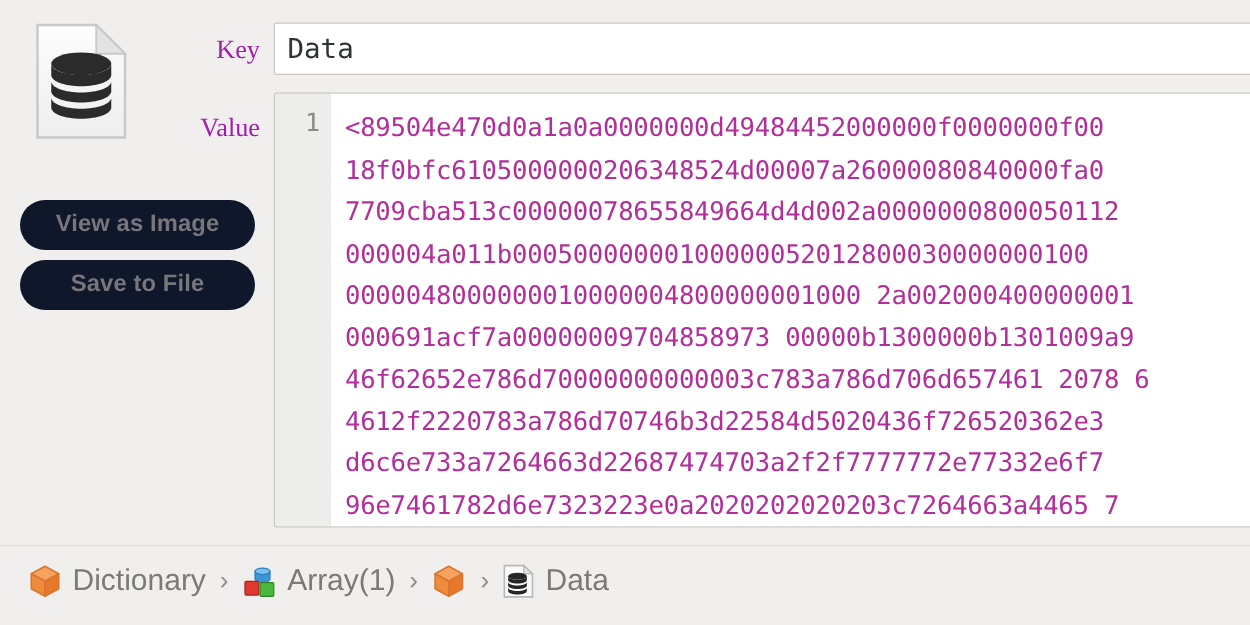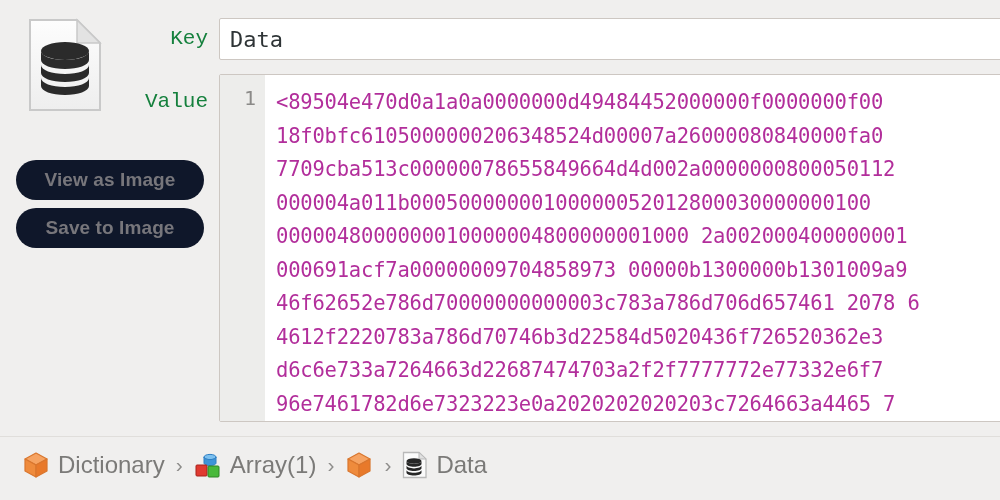--- a/index.html
+++ b/index.html
@@ -52,23 +52,23 @@
     text-align: center;
     line-height: 40px;
     cursor: default;
     padding: 0;
     white-space: nowrap;
   }
 
   
   .field-label {
     position: absolute;
-    color: #15803d;
+    color: #a21caf;
     font-size: 21px;
-    font-family: Liberation Mono, monospace;
+    font-family: Liberation Serif, serif;
     text-align: right;
     white-space: nowrap;
   }
   #key-label  { left: 60px; top: 27px;  width: 148px; }
   #value-label { left: 60px; top: 90px; width: 148px; text-align: right; }
 
   
   #key-input {
     position: absolute;
     left: 219px;
@@ -180,21 +180,21 @@
         <ellipse cx="37" cy="33" rx="24" ry="9"></ellipse>
         <path d="M13 33 v9 c0 5 10.7 9 24 9 s24-4 24-9 v-9 c0 5-10.7 9-24 9 s-24-4-24-9 z"></path>
         <path d="M13 47 v8 c0 5 10.7 9 24 9 s24-4 24-9 v-8 c0 5-10.7 9-24 9 s-24-4-24-9 z"></path>
         <path d="M13 60 v8 c0 5 10.7 9 24 9 s24-4 24-9 v-8 c0 5-10.7 9-24 9 s-24-4-24-9 z"></path>
       </g>
     </svg>
   </div>
 
   <div class="btn-stack">
     <button class="pill-btn">View as Image</button>
-    <button class="pill-btn">Save to Image</button>
+    <button class="pill-btn">Save to File</button>
   </div>
 
   <div class="field-label" id="key-label">Key</div>
   <input id="key-input" type="text" value="Data" style="">
 
   <div class="field-label" id="value-label">Value</div>
 
   <div id="value-view">
     <div id="gutter">1</div>
     <div id="hexbody">&lt;89504e470d0a1a0a0000000d49484452000000f0000000f00

